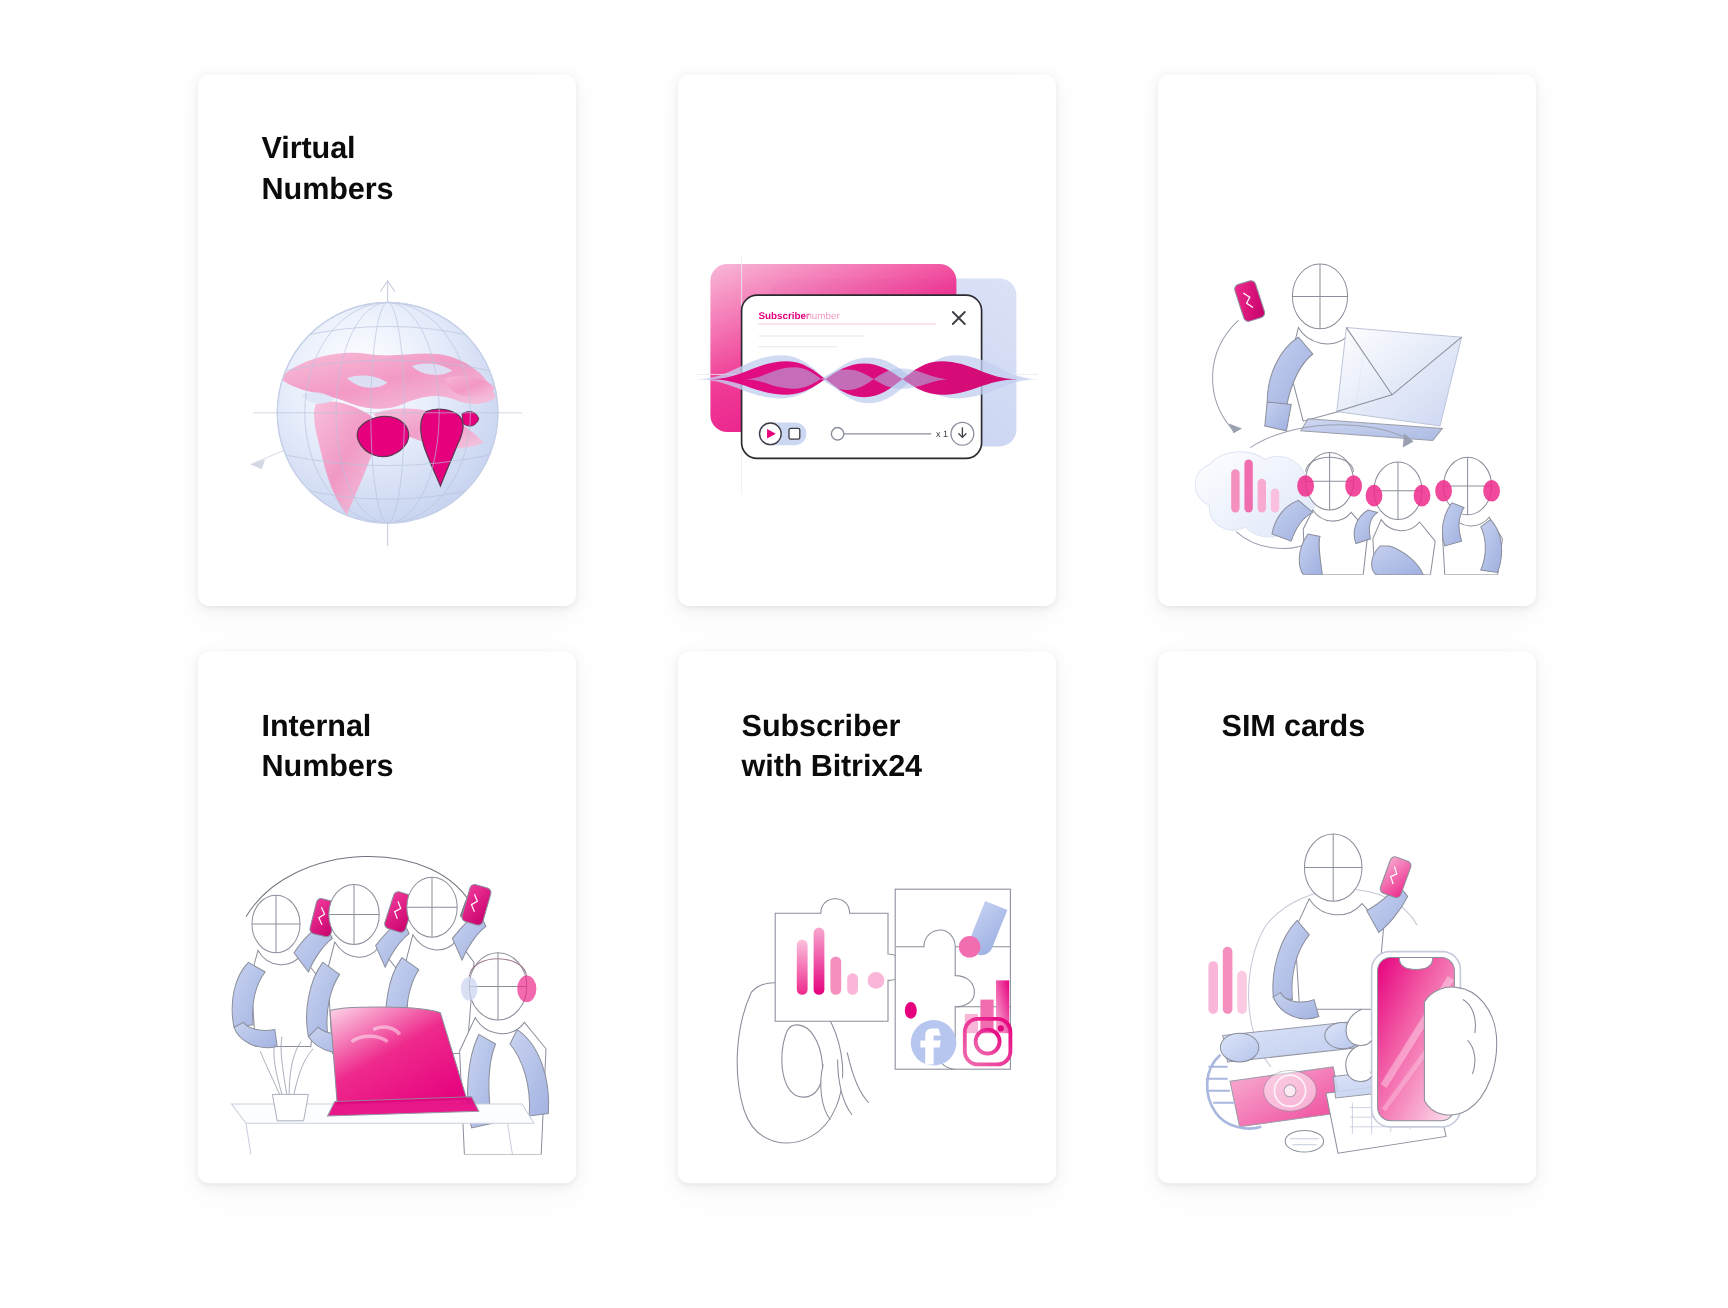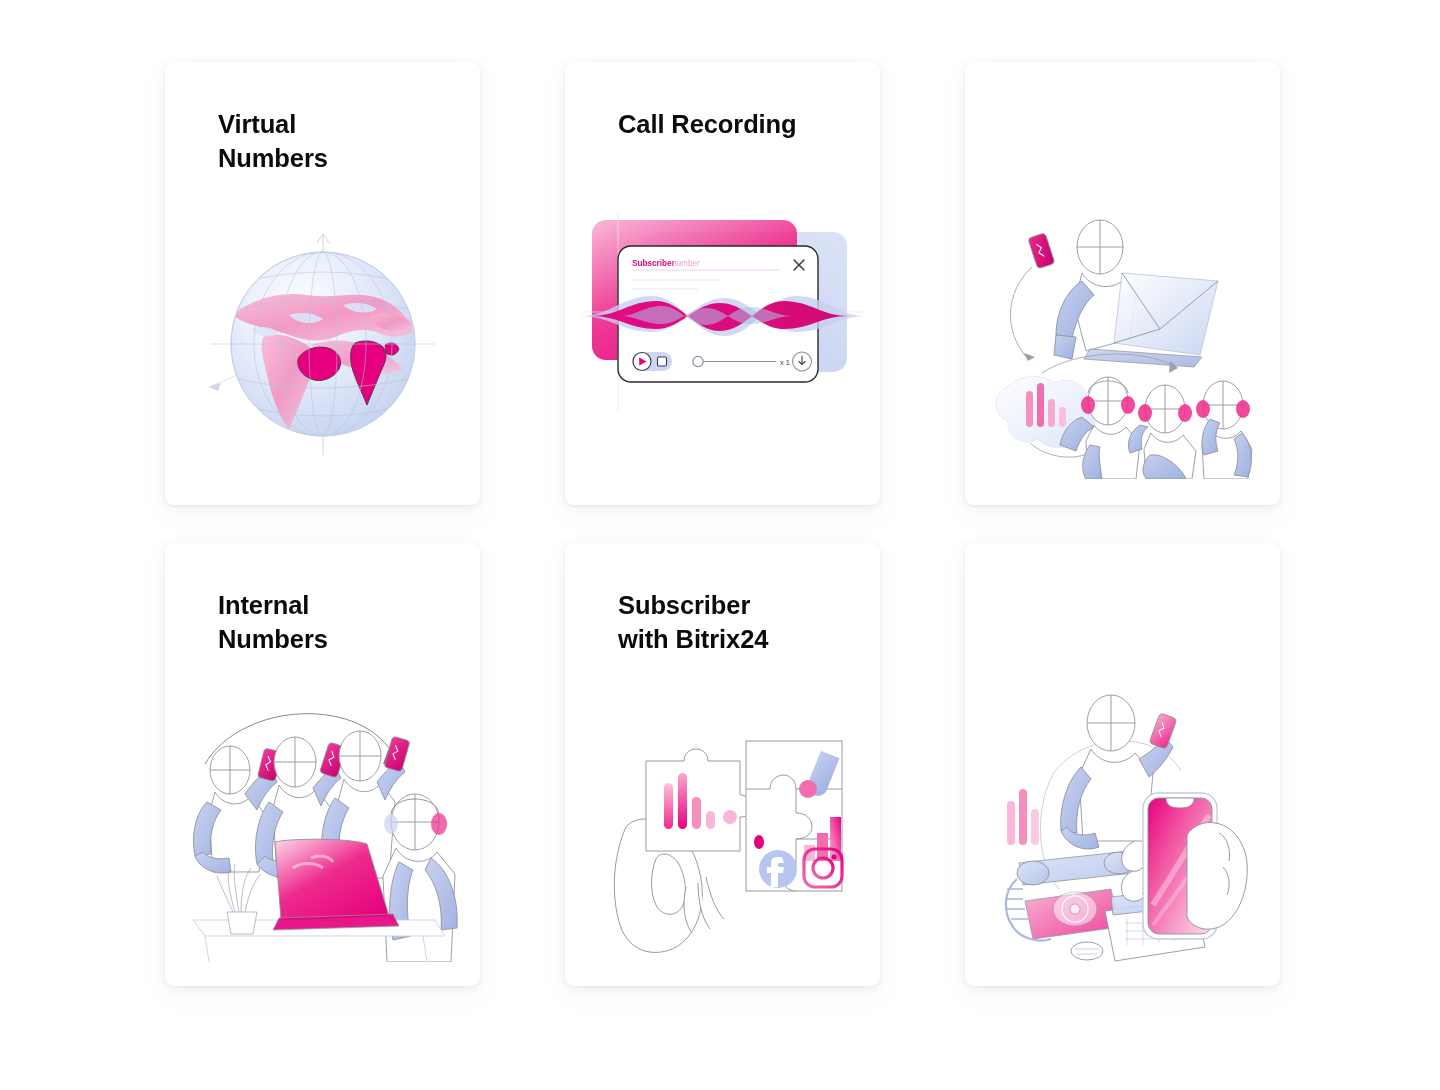--- a/index.html
+++ b/index.html
@@ -141,21 +141,20 @@
               <path d="M34 160 Q120 178 206 160"></path>
               <path d="M45 188 Q120 206 195 188"></path>
             </g>
           </g>
           <circle cx="120" cy="125" r="92" fill="none" stroke="#c6d0e8" stroke-width="1"></circle>
         </svg>
       </div>
     </div>
 
     <div class="card">
-      <div class="card-title">Call Recording</div>
       <div class="illus illus-rec">
         <svg width="285" height="200" viewBox="0 0 285 200">
           <defs>
             <linearGradient id="g-back1" x1="0%" y1="0%" x2="60%" y2="100%">
               <stop offset="0%" stop-color="#f8b3d4"></stop>
               <stop offset="55%" stop-color="#ee2a8c"></stop>
               <stop offset="100%" stop-color="#e6007e"></stop>
             </linearGradient>
             <linearGradient id="g-back2" x1="100%" y1="0%" x2="0%" y2="100%">
               <stop offset="0%" stop-color="#cfd9f5"></stop>
@@ -475,20 +474,21 @@
             <circle cx="225" cy="151" r="10" fill="none" stroke="url(#ig-ring)" stroke-width="3.2"></circle>
             <circle cx="236" cy="140" r="2.6" fill="#e6007e"></circle>
           </g>
 
           <ellipse cx="161" cy="125" rx="5" ry="7" fill="#e6007e"></ellipse>
         </svg>
       </div>
     </div>
 
     <div class="card">
+      <div class="card-title">SIM cards</div>
       <div class="illus illus-sim">
         <svg width="280" height="290" viewBox="0 0 280 290">
           <defs>
             <linearGradient id="sm-limb" x1="0%" y1="0%" x2="100%" y2="100%">
               <stop offset="0%" stop-color="#c9d3f0"></stop>
               <stop offset="100%" stop-color="#a3b3e2"></stop>
             </linearGradient>
             <linearGradient id="sm-screen" x1="0%" y1="0%" x2="100%" y2="100%">
               <stop offset="0%" stop-color="#e6007e"></stop>
               <stop offset="38%" stop-color="#f25ba5"></stop>

